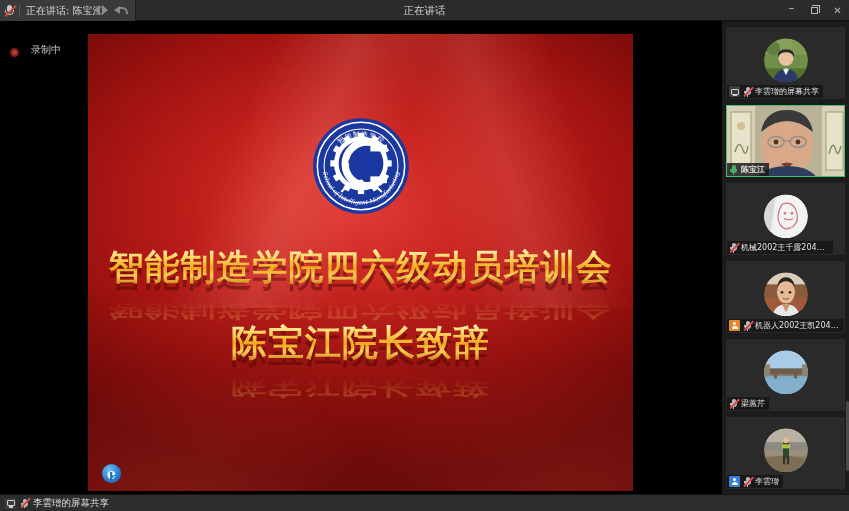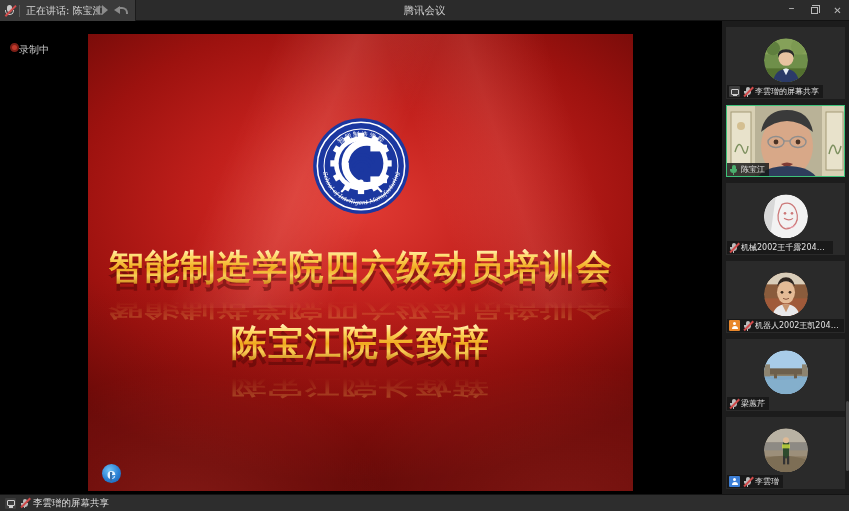--- a/index.html
+++ b/index.html
@@ -124,21 +124,21 @@
   }
 
   
   #stage {
     position: absolute; left: 0; top: 21px;
     width: 722px; height: 473px;
     background: #000;
   }
   #rec-badge {
     position: absolute; left: 10px; top: 22px;
-    display: flex; align-items: flex-start; gap: 0;
+    display: flex; align-items: flex-end; gap: 12px;
   }
   #rec-dot {
     width: 9px; height: 9px; border-radius: 50%;
     background: #c0392b;
     border: 2px solid #7d1f17;
   }
   #rec-label { font-size: 10px; color: #c8c8c8; }
 
   
   #slide {
@@ -256,21 +256,21 @@
     padding: 6px 4px 0 4px;
   }
   .tile {
     position: relative;
     width: 119px; height: 72px;
     background: #2a2a2a;
     margin-bottom: 6px;
     overflow: hidden;
     border: 1px solid transparent;
   }
-  .tile.active { border: 1.5px solid #3ec27a; }
+  .tile.active { border: 1.5px solid #3ec27a; font-weight: bold; }
 
   .tile-avatar {
     position: absolute; left: 50%; top: 50%;
     transform: translate(-50%, -56%);
     width: 44px; height: 44px; border-radius: 50%;
     overflow: hidden;
   }
   .tile-video {
     position: absolute; inset: 0;
   }
@@ -368,21 +368,21 @@
     background: #4a4a4a; border-radius: 2px;
   }
 </style>
 </head>
 <body>
 
 <div id="app">
 
   <div id="titlebar">
 
-    <div id="win-title">腾讯会议</div>
+    <div id="win-title">正在讲话</div>
 
     <div id="speaker-pill">
       <div id="speaker-mic">
         <div class="mic-body"></div>
         <div class="mic-arc"></div>
         <div class="mic-slash"></div>
       </div>
       <div id="speaker-divider"></div>
       <div id="speaker-text">正在讲话: 陈宝江</div>
     </div>

